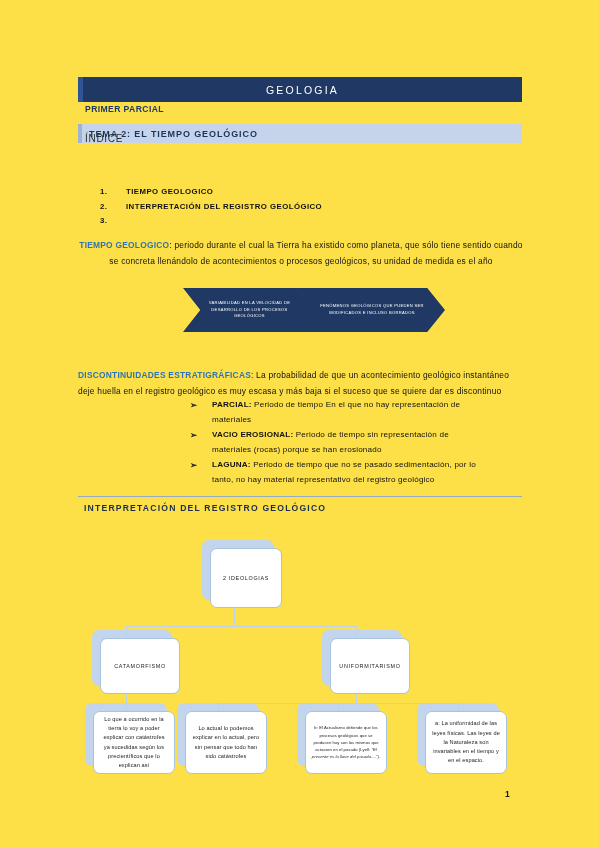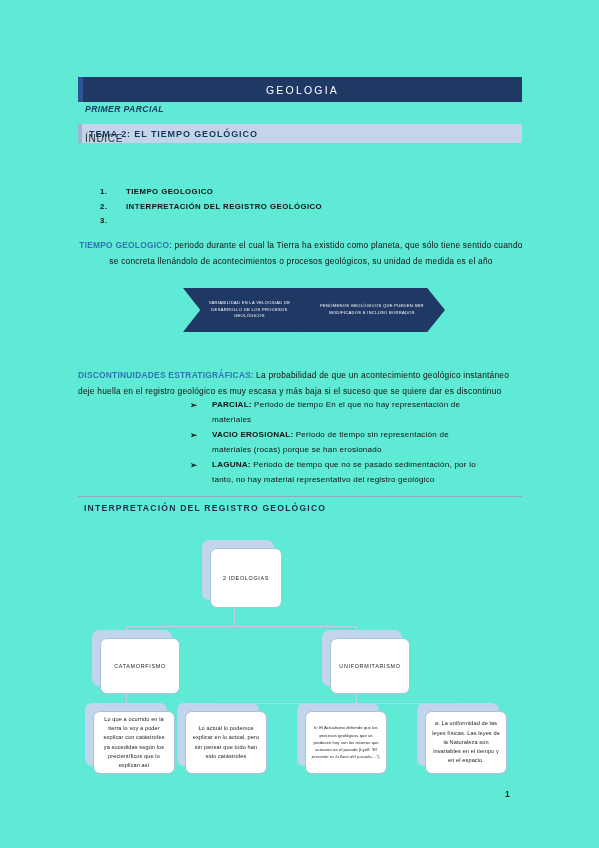--- a/index.html
+++ b/index.html
@@ -11,21 +11,21 @@
     width: 599px;
     height: 848px;
     position: relative;
     font-family: "Liberation Sans", sans-serif;
     color: #1a1a1a;
     overflow: hidden;
   }
   .page {
     position: absolute;
     inset: 0;
-    background: #5eead4;
+    background: #fde047;
   }
 
   
   .title-band {
     position: absolute;
     left: 78px;
     top: 77px;
     width: 444px;
     height: 25px;
     background: #1f3864;
@@ -41,21 +41,20 @@
     letter-spacing: 2.2px;
     font-weight: 400;
   }
 
   .subtitle {
     position: absolute;
     left: 85px;
     top: 104px;
     font-size: 8.6px;
     font-weight: bold;
-    font-style: italic;
     color: #1f3864;
     letter-spacing: 0.4px;
   }
 
   
   .tema-band {
     position: absolute;
     left: 78px;
     top: 124px;
     width: 444px;

